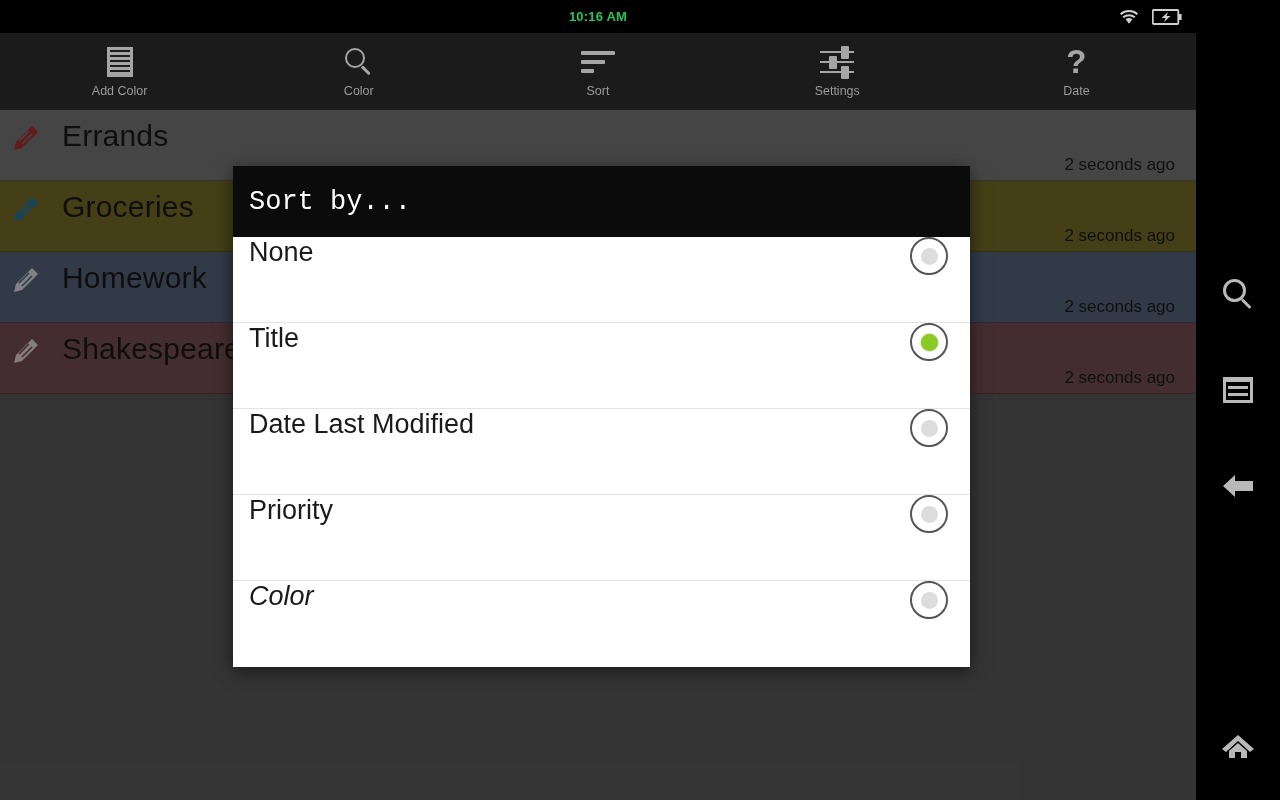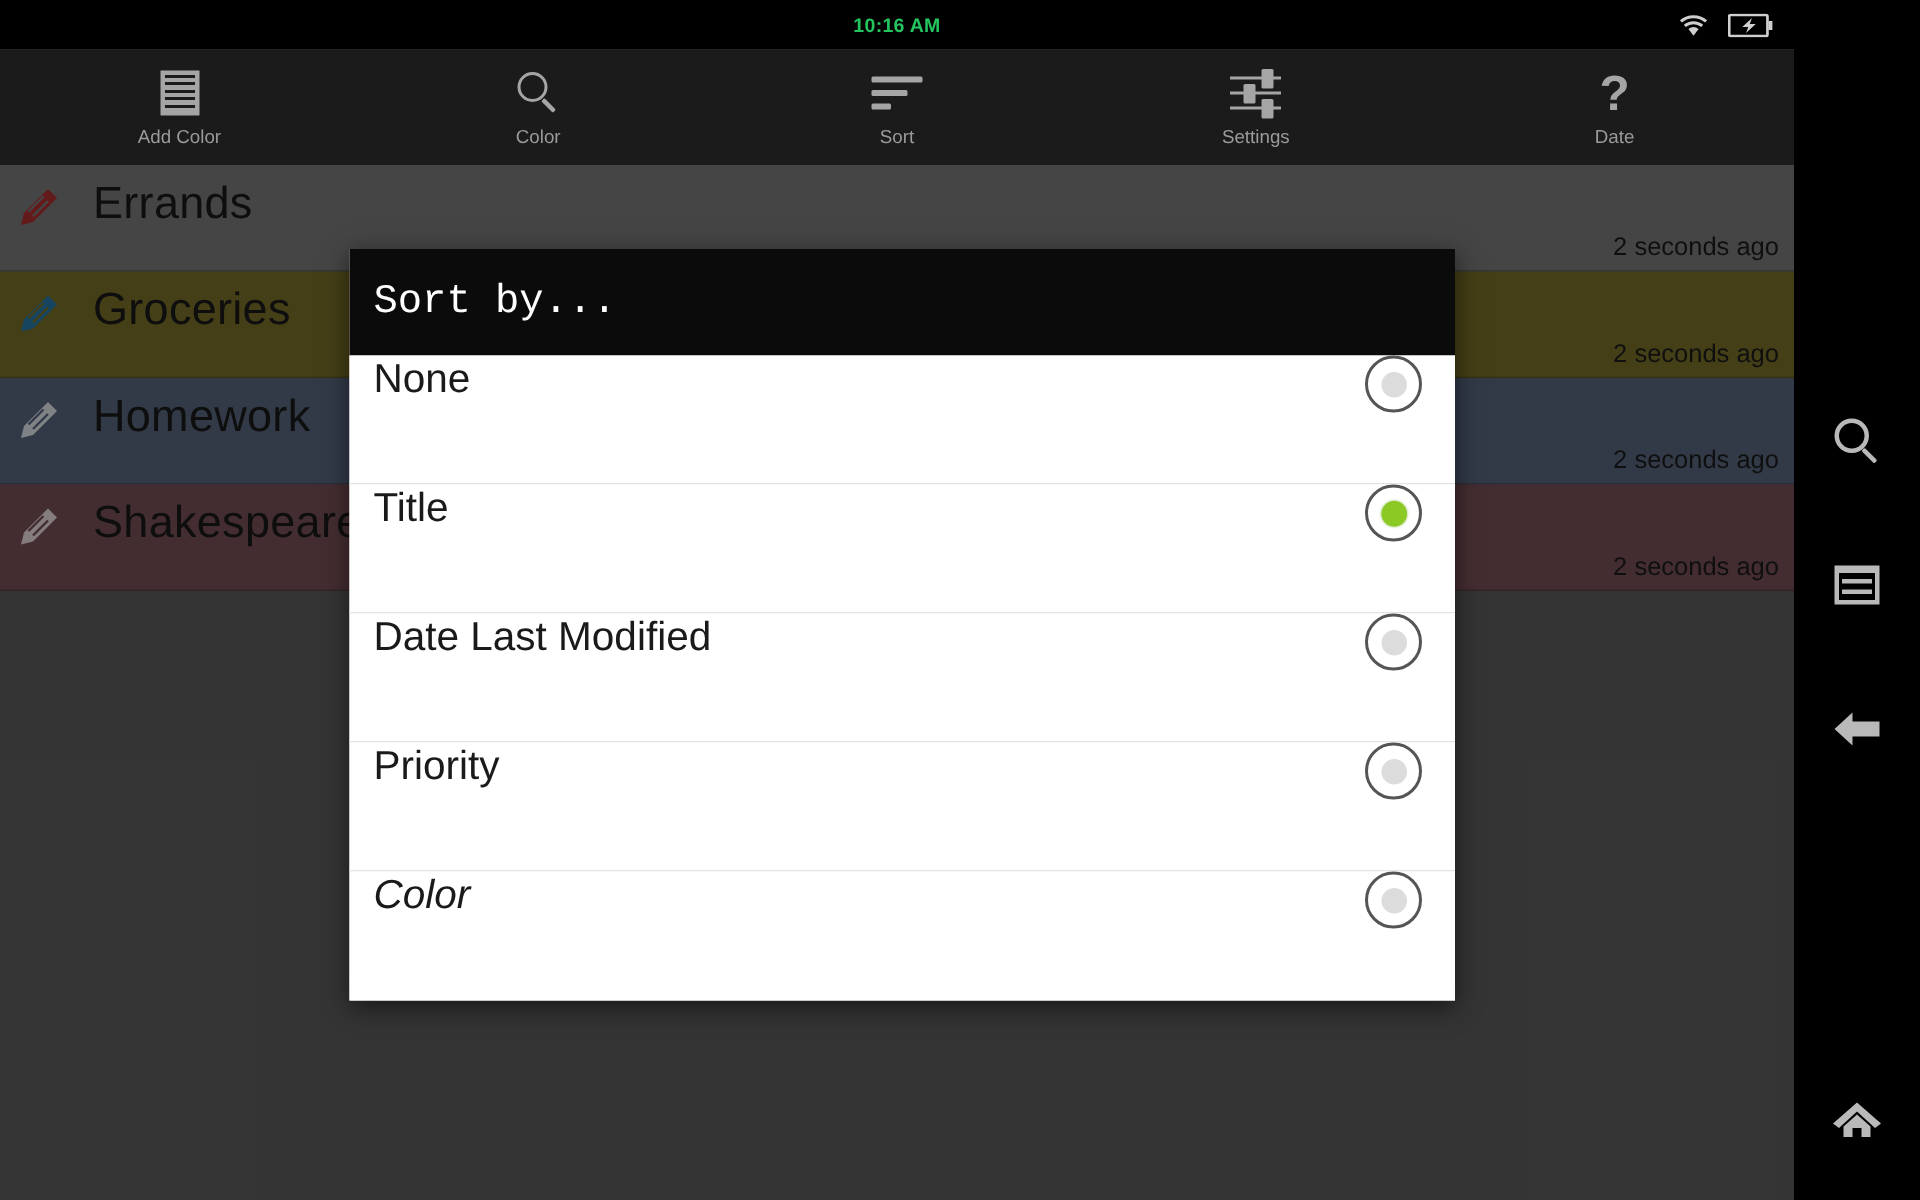--- a/index.html
+++ b/index.html
@@ -97,21 +97,21 @@
   }
   .note-pencil {
     position: absolute; left: 12px; top: 14px;
     width: 28px; height: 28px;
   }
   .note-title {
     position: absolute; left: 62px; top: 9px;
     font-size: 30px; color: #1a1a1a; letter-spacing: .2px; text-align: right;
   }
   .note-time {
-    position: absolute; right: 10px; bottom: 5px;
+    position: absolute; right: 21px; bottom: 5px;
     font-size: 17px; color: #1c1c1c;
   }
 
   
   #scrim {
     position: absolute; left: 0; top: 110px; width: 1196px; height: 690px;
     background: rgba(0,0,0,.45);
     pointer-events: none;
   }
 

